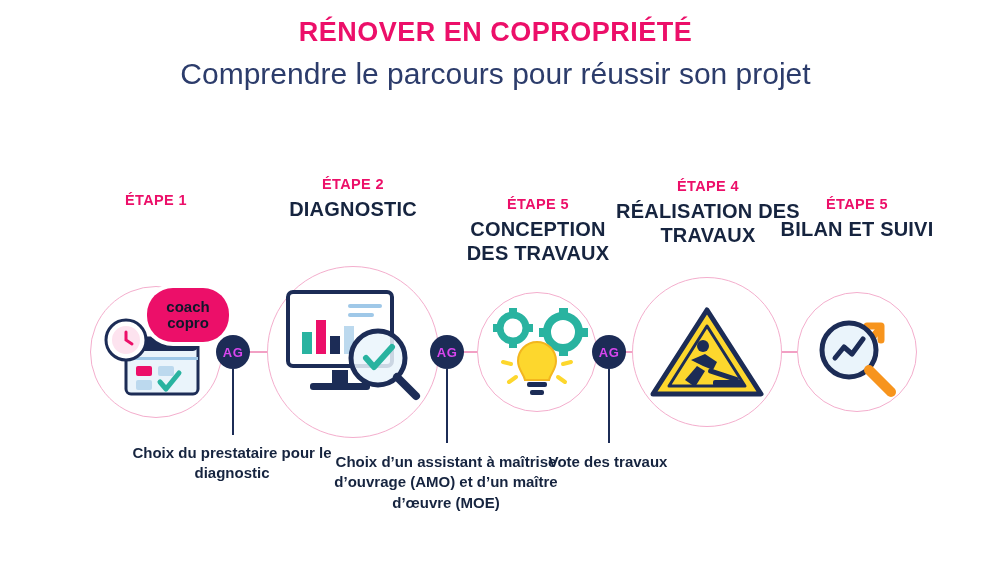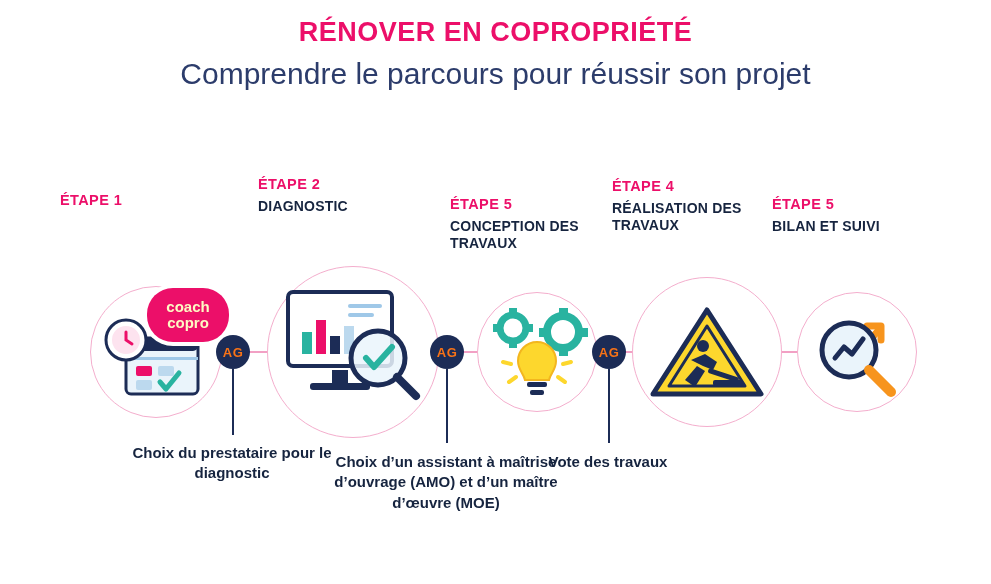--- a/index.html
+++ b/index.html
@@ -60,46 +60,47 @@
   }
   .circle {
     position: absolute;
     border-radius: 50%;
     border: 1.6px solid #f4aecd;
     background: #ffffff;
     box-sizing: border-box;
   }
   .step-label {
     position: absolute;
+    text-align: center;
     line-height: 1.18;
   }
   .step-kicker {
     color: #ec0f69;
     font-weight: bold;
     font-size: 14.5px;
     letter-spacing: 0.4px;
     display: block;
   }
   .step-name {
     color: #16243f;
     font-weight: bold;
-    font-size: 14px;
+    font-size: 20px;
     display: block;
     margin-top: 5px;
     letter-spacing: 0.2px;
   }
 
   
   .ag {
     position: absolute;
     width: 34px;
     height: 34px;
     border-radius: 50%;
     background: #1c2c56;
-    color: #f97316;
+    color: #d946ef;
     font-weight: bold;
     font-size: 13px;
     display: flex;
     align-items: center;
     justify-content: center;
     letter-spacing: 0.5px;
     z-index: 5;
   }
   .ag-stem {
     position: absolute;
@@ -121,21 +122,21 @@
     position: absolute;
     display: flex;
     align-items: center;
     justify-content: center;
   }
   .logo-pill {
     width: 82px;
     height: 54px;
     border-radius: 26px;
     background: #ec0f69;
-    color: #fef9c3;
+    color: #0f172a;
     font-weight: bold;
     font-size: 15px;
     line-height: 1.05;
     display: flex;
     flex-direction: column;
     align-items: center;
     justify-content: center;
     box-shadow: 0 0 0 4px #ffffff;
   }
 </style>

